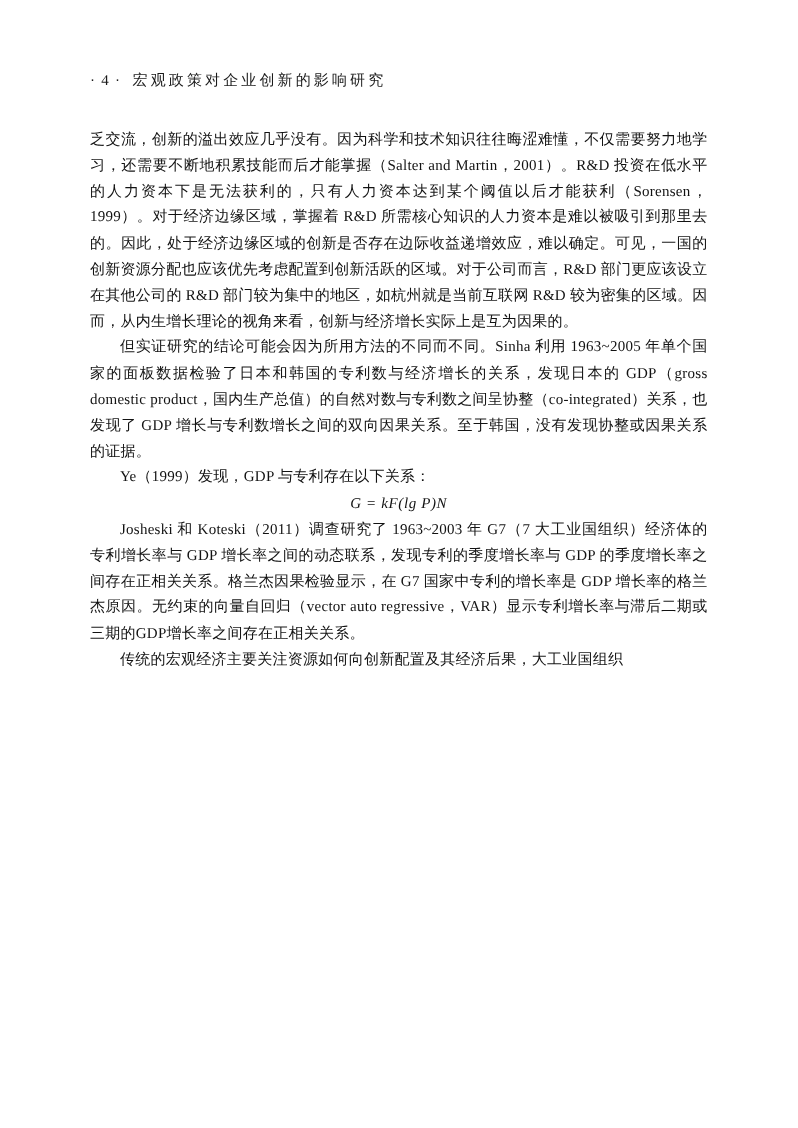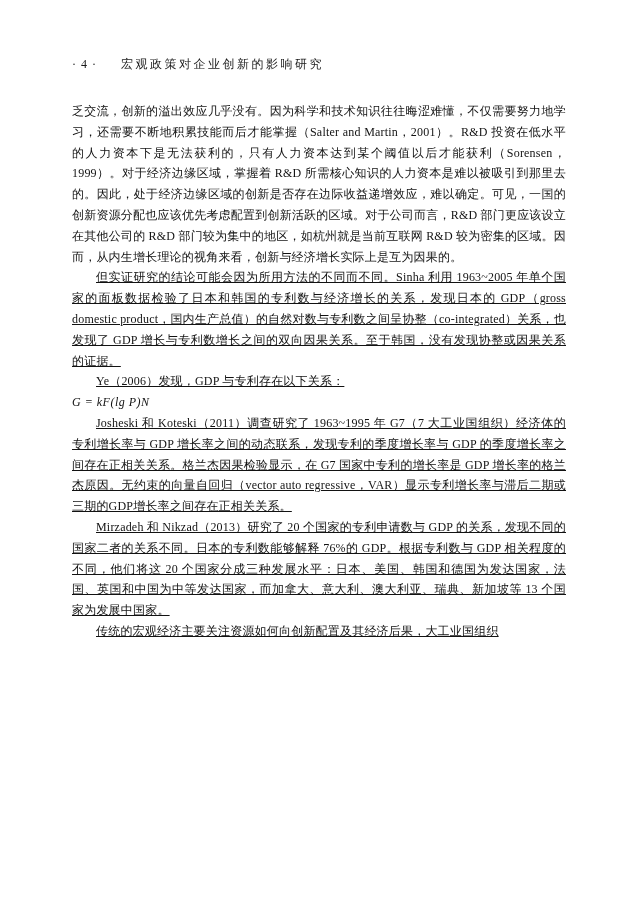--- a/index.html
+++ b/index.html
@@ -24,38 +24,38 @@
       align-items: baseline;
       font-size: 12px;
       color: #1a1a1a;
       margin-bottom: 28px;
     }
     .page-number {
       letter-spacing: 1px;
       white-space: pre;
     }
     .running-title {
-      margin-left: 24px;
+      margin-left: 9px;
       letter-spacing: 2.5px;
     }
     .body-text {
       font-size: 12px;
       line-height: 20.8px;
       text-align: justify;
       letter-spacing: 0.2px;
     }
     .para {
       margin: 0;
       padding: 0;
     }
     .para.indent {
       text-indent: 2em;
-      text-decoration: underline;
     }
     .formula-line {
+      text-align: center;
       font-style: italic;
       line-height: 20.8px;
       margin: 0;
       padding: 0;
       letter-spacing: 0.5px;
     }
   </style>
 </head>
 <body>
 
@@ -66,26 +66,25 @@
     <span class="running-title">宏观政策对企业创新的影响研究</span>
   </div>
 
   <div class="body-text">
 
     <p class="para">乏交流，创新的溢出效应几乎没有。因为科学和技术知识往往晦涩难懂，不仅需要努力地学习，还需要不断地积累技能而后才能掌握（Salter and Martin，2001）。R&amp;D 投资在低水平的人力资本下是无法获利的，只有人力资本达到某个阈值以后才能获利（Sorensen，1999）。对于经济边缘区域，掌握着 R&amp;D 所需核心知识的人力资本是难以被吸引到那里去的。因此，处于经济边缘区域的创新是否存在边际收益递增效应，难以确定。可见，一国的创新资源分配也应该优先考虑配置到创新活跃的区域。对于公司而言，R&amp;D 部门更应该设立在其他公司的 R&amp;D 部门较为集中的地区，如杭州就是当前互联网 R&amp;D 较为密集的区域。因而，从内生增长理论的视角来看，创新与经济增长实际上是互为因果的。</p>
 
     <p class="para indent">但实证研究的结论可能会因为所用方法的不同而不同。Sinha 利用 1963~2005 年单个国家的面板数据检验了日本和韩国的专利数与经济增长的关系，发现日本的 GDP（gross domestic product，国内生产总值）的自然对数与专利数之间呈协整（co-integrated）关系，也发现了 GDP 增长与专利数增长之间的双向因果关系。至于韩国，没有发现协整或因果关系的证据。</p>
 
 
-    <p class="para indent">Ye（2006）发现，GDP 与专利存在以下关系：</p>
+    <p class="para indent">Ye（1999）发现，GDP 与专利存在以下关系：</p>
 
     <p class="formula-line">G = kF(lg P)N</p>
 
 
-    <p class="para indent">Josheski 和 Koteski（2011）调查研究了 1963~1995 年 G7（7 大工业国组织）经济体的专利增长率与 GDP 增长率之间的动态联系，发现专利的季度增长率与 GDP 的季度增长率之间存在正相关关系。格兰杰因果检验显示，在 G7 国家中专利的增长率是 GDP 增长率的格兰杰原因。无约束的向量自回归（vector auto regressive，VAR）显示专利增长率与滞后二期或三期的GDP增长率之间存在正相关关系。</p>
+    <p class="para indent">Josheski 和 Koteski（2011）调查研究了 1963~2003 年 G7（7 大工业国组织）经济体的专利增长率与 GDP 增长率之间的动态联系，发现专利的季度增长率与 GDP 的季度增长率之间存在正相关关系。格兰杰因果检验显示，在 G7 国家中专利的增长率是 GDP 增长率的格兰杰原因。无约束的向量自回归（vector auto regressive，VAR）显示专利增长率与滞后二期或三期的GDP增长率之间存在正相关关系。</p>
 
-    <p class="para indent">Mirzadeh 和 Nikzad（2013）研究了 20 个国家的专利申请数与 GDP 的关系，发现不同的国家二者的关系不同。日本的专利数能够解释 76%的 GDP。根据专利数与 GDP 相关程度的不同，他们将这 20 个国家分成三种发展水平：日本、美国、韩国和德国为发达国家，法国、英国和中国为中等发达国家，而加拿大、意大利、澳大利亚、瑞典、新加坡等 13 个国家为发展中国家。</p>
 
     <p class="para indent">传统的宏观经济主要关注资源如何向创新配置及其经济后果，大工业国组织</p>
 
   </div>
 
 </div>
 
 </body></html>

